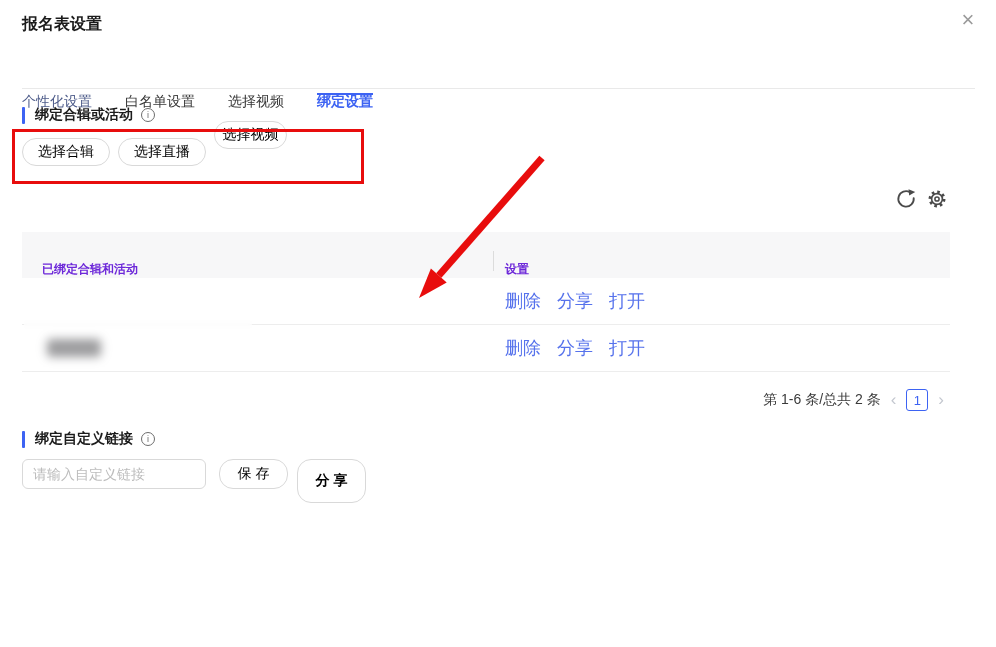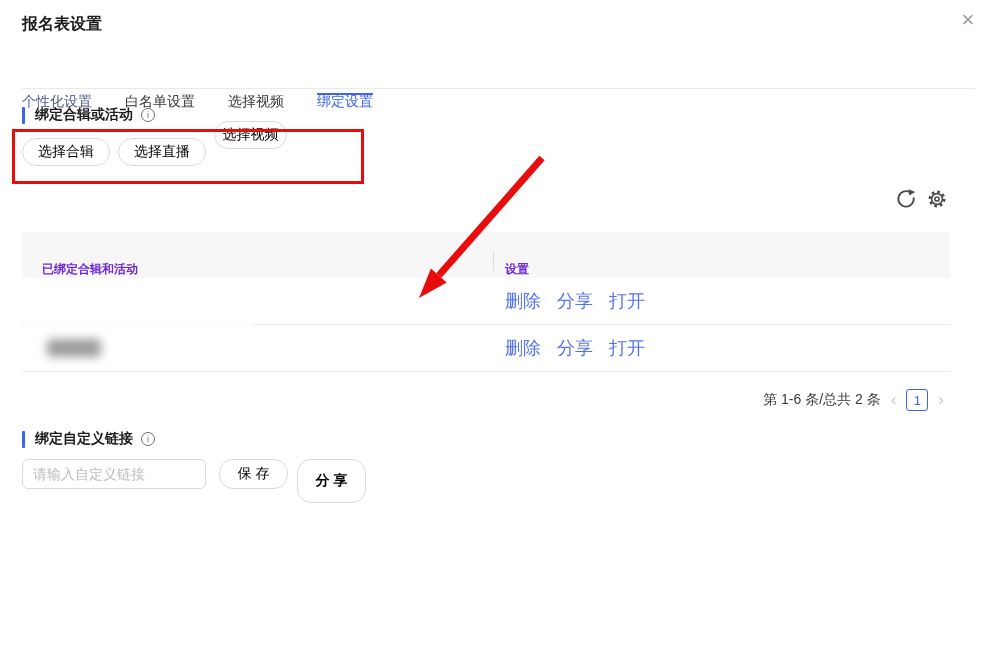--- a/index.html
+++ b/index.html
@@ -5,21 +5,21 @@
   * { margin:0; padding:0; box-sizing:border-box; }
   body { background:#fff; font-family:"Liberation Sans","DejaVu Sans",sans-serif; }
   .stage { position:relative; width:996px; height:647px; background:#fff; overflow:hidden; }
 
   .dialog-title { position:absolute; left:22px; top:14px; font-size:16px; font-weight:bold; color:#1b1b1b; }
   .close-btn { position:absolute; left:954px; top:6px; width:28px; height:28px; font-size:22px; line-height:28px; text-align:center; color:#9a9a9a; cursor:pointer; }
 
   .tabbar { position:absolute; left:22px; top:52px; right:21px; height:37px; display:flex; gap:33px; border-bottom:1px solid #e9e9e9; }
   .tab { font-size:14px; color:#373737; padding-top:8px; cursor:pointer;margin-top:33px; }
   .tab.first { color:#4e5c8a; }
-  .tab.active { color:#3d63f3; font-weight:normal; border-bottom:2px solid #3d63f3; margin-bottom:-1px; }
+  .tab.active { color:#3d63f3; font-weight:bold; border-bottom:2px solid #3d63f3; margin-bottom:-1px; }
 
   .section-head { position:absolute; left:22px; display:flex; align-items:center; }
   .section-head.s1 { top:106px; }
   .section-head.s2 { top:430px; }
   .section-bar { width:3px; height:17px; background:#3d63f3; border-radius:1px; }
   .section-title { margin-left:10px; font-size:14px; font-weight:bold; color:#1c1c1c; }
   .info-icon { margin-left:8px; width:14px; height:14px; border:1px solid #6d6d6d; border-radius:50%;
     color:#6d6d6d; font-size:9px; line-height:12px; text-align:center; font-style:normal; cursor:pointer; }
 
   .annotation-box { position:absolute; left:12px; top:129px; width:352px; height:55px; border:3px solid #e80d0d; z-index:25; pointer-events:none; }

